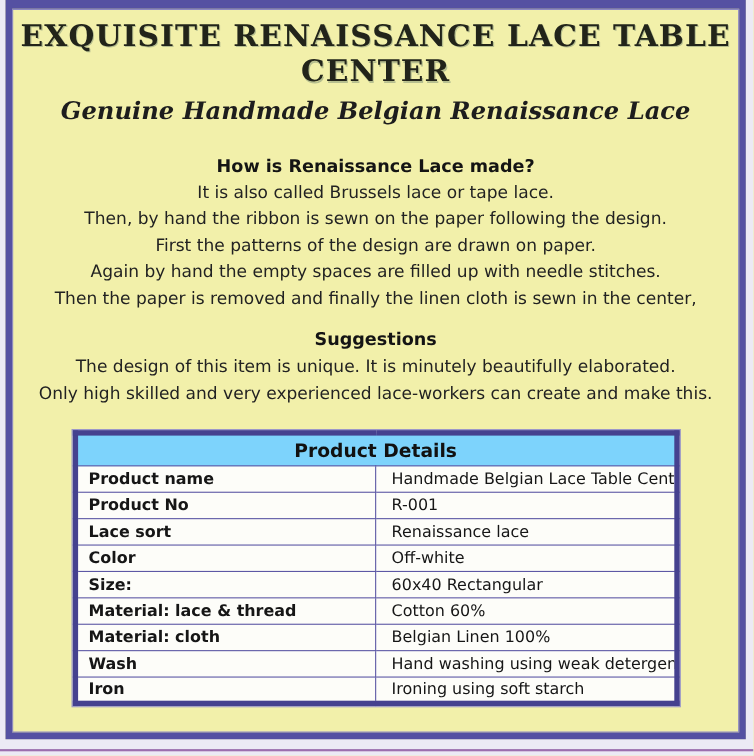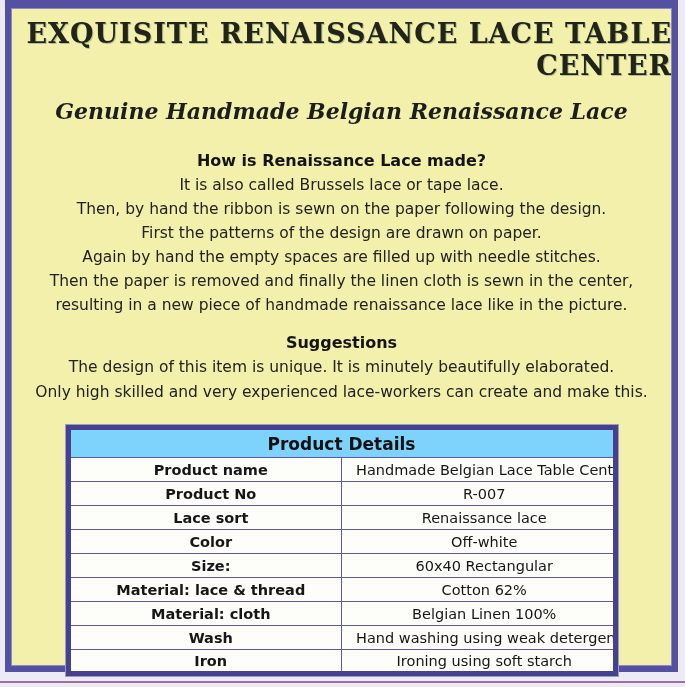--- a/index.html
+++ b/index.html
@@ -28,24 +28,23 @@
   }
   .main-title {
     margin-top: 10px;
     font-family: "DejaVu Serif", "Liberation Serif", serif;
     font-weight: bold;
     font-size: 27px;
     line-height: 32px;
     letter-spacing: 1px;
     color: #22241a;
     text-shadow: 1px 1px 0 rgba(110,130,110,0.45);
-    text-align: right;
   }
   .subtitle {
-    margin-top: 15px;
+    margin-top: 5px;
     font-family: "DejaVu Serif", "Liberation Serif", serif;
     font-style: italic;
     font-weight: bold;
     font-size: 22px;
     line-height: 28px;
     color: #1d1d1d;
   }
   .section-heading {
     margin-top: 24px;
     font-weight: bold;
@@ -74,21 +73,21 @@
     font-size: 17px;
     font-weight: bold;
     text-align: center;
     color: #111111;
     border-bottom: 1px solid #5d58a5;
     background: #7dd3fc;
   }
   .product-table td {
     height: 24px;
     font-size: 14.5px;
-    text-align: center;
+    text-align: left;
     vertical-align: middle;
     border-bottom: 1px solid #5d58a5;
     background: #fdfdf9;
     color: #161616;
     overflow: hidden;
     white-space: nowrap;
   }
   .product-table tr:last-child td { border-bottom: none; }
   .product-table td.label-cell {
     width: 42%;
@@ -107,57 +106,56 @@
 
   <div class="subtitle">Genuine Handmade Belgian Renaissance Lace</div>
 
   <div>
     <div class="section-heading">How is Renaissance Lace made?</div>
     <div class="body-line">It is also called Brussels lace or tape lace.</div>
     <div class="body-line">Then, by hand the ribbon is sewn on the paper following the design.</div>
     <div class="body-line">First the patterns of the design are drawn on paper.</div>
     <div class="body-line">Again by hand the empty spaces are filled up with needle stitches.</div>
     <div class="body-line">Then the paper is removed and finally the linen cloth is sewn in the center,</div>
-    <div class="body-line">resulting in a new piece of handmade renaissance lace like in the picture.</div>
   </div>
 
   <div>
     <div class="section-heading suggestions">Suggestions</div>
     <div class="body-line suggestion-line">The design of this item is unique. It is minutely beautifully elaborated.</div>
     <div class="body-line suggestion-line">Only high skilled and very experienced lace-workers can create and make this.</div>
   </div>
 
   <table class="product-table">
     <tbody>
         <tr>
       <th class="table-title-cell" colspan="2">Product Details</th>
     </tr>
     <tr>
       <td class="label-cell">Product name</td>
       <td class="value-cell">Handmade Belgian Lace Table Center</td>
     </tr>
     <tr>
       <td class="label-cell">Product No</td>
-      <td class="value-cell">R-007</td>
+      <td class="value-cell">R-001</td>
     </tr>
     <tr>
       <td class="label-cell">Lace sort</td>
       <td class="value-cell">Renaissance lace</td>
     </tr>
     <tr>
       <td class="label-cell">Color</td>
       <td class="value-cell">Off-white</td>
     </tr>
     <tr>
       <td class="label-cell">Size:</td>
       <td class="value-cell">60x40 Rectangular</td>
     </tr>
     <tr>
       <td class="label-cell">Material: lace &amp; thread</td>
-      <td class="value-cell">Cotton 62%</td>
+      <td class="value-cell">Cotton 60%</td>
     </tr>
     <tr>
       <td class="label-cell">Material: cloth</td>
       <td class="value-cell">Belgian Linen 100%</td>
     </tr>
     <tr>
       <td class="label-cell">Wash</td>
       <td class="value-cell">Hand washing using weak detergent.</td>
     </tr>
     <tr>

